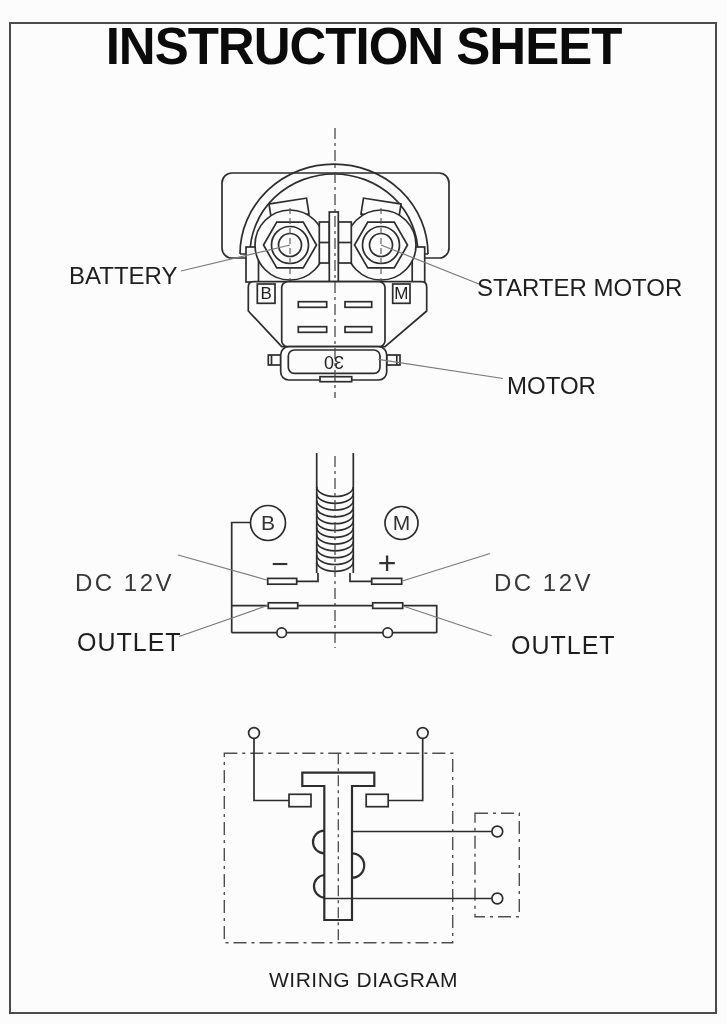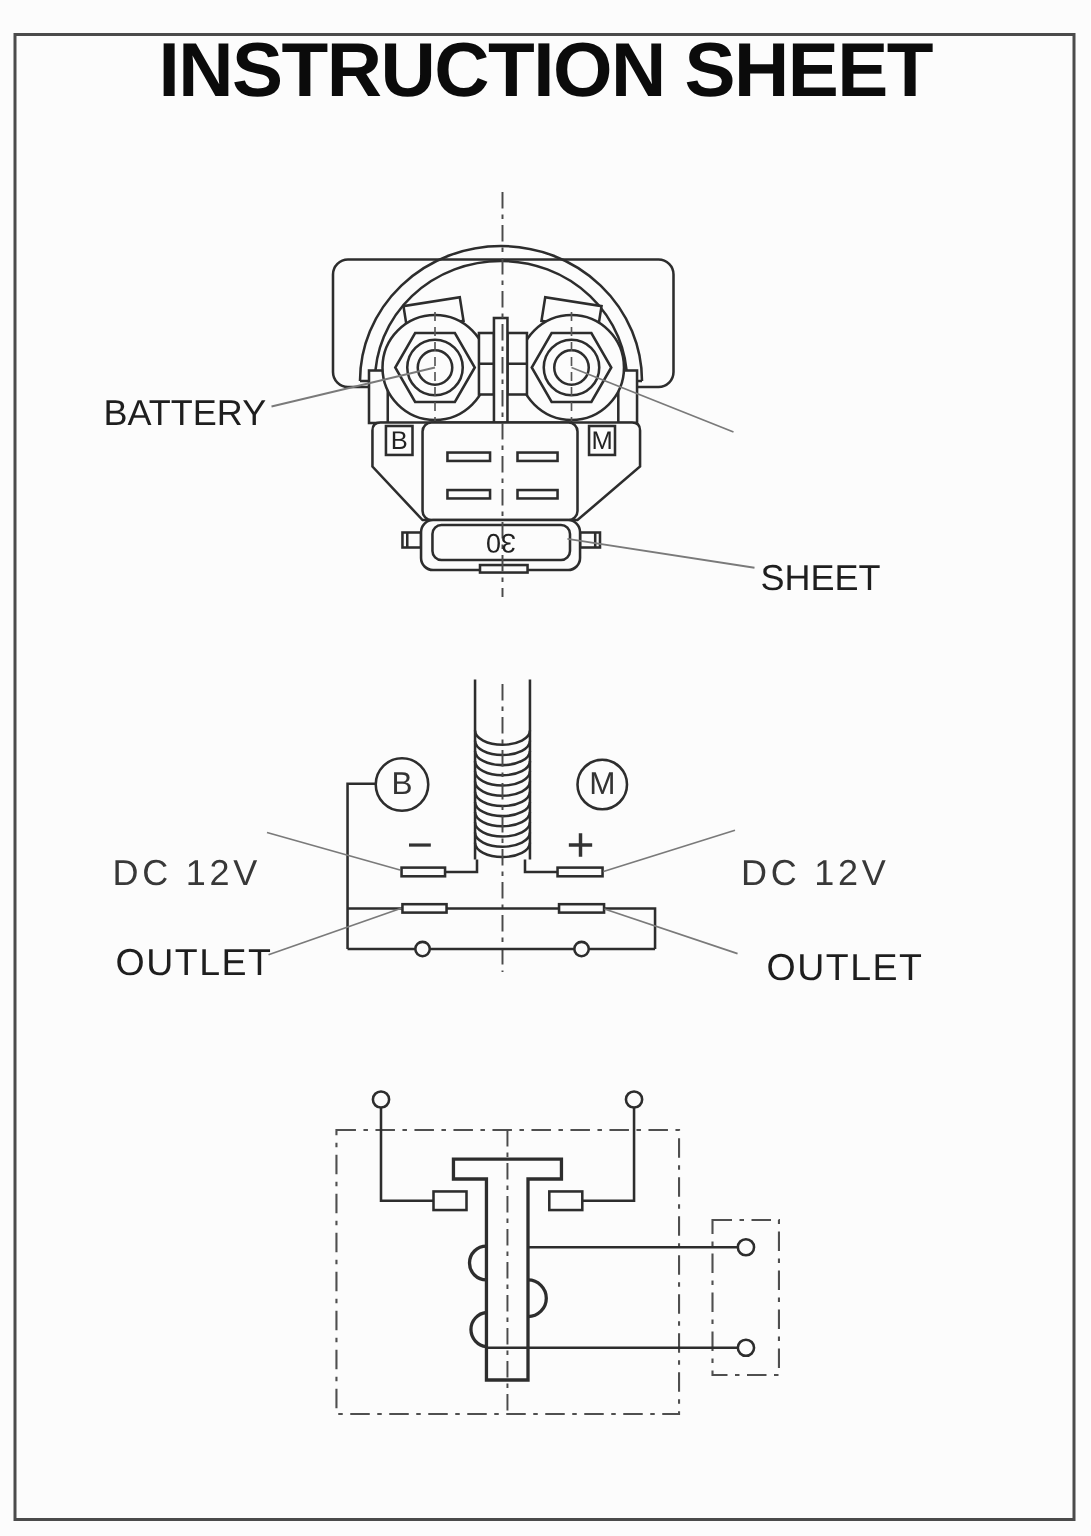--- a/index.html
+++ b/index.html
@@ -170,31 +170,33 @@
       <rect class="wf" x="366.2" y="794.3" width="22" height="12.4"></rect>
 
       <circle class="wf" cx="254" cy="733" r="5.4"></circle>
       <circle class="wf" cx="422.7" cy="733" r="5.4"></circle>
       <circle class="wf" cx="497.3" cy="831.5" r="5.4"></circle>
       <circle class="wf" cx="497.3" cy="898.5" r="5.4"></circle>
     </g>
   </svg>
 
   <div class="lbl callout" style="left:69px;top:263px;">BATTERY</div>
-  <div class="lbl callout" style="left:507px;top:373px;">SHEET</div>
+  <div class="lbl callout" style="left:477px;top:275px;">STARTER MOTOR</div>
+  <div class="lbl callout" style="left:507px;top:373px;">MOTOR</div>
 
   <div class="lbl boxletter" style="left:257.3px;top:285px;width:17.7px;">B</div>
   <div class="lbl boxletter" style="left:392.7px;top:285px;width:17.3px;">M</div>
   <div class="lbl fuse30" style="left:317px;top:352px;">30</div>
 
   <div class="lbl circleletter" style="left:248px;top:511px;">B</div>
   <div class="lbl circleletter" style="left:381.5px;top:511px;">M</div>
 
   <div class="lbl dc" style="left:75px;top:542px;">DC 12V</div>
   <div class="lbl dc" style="left:494px;top:542px;">DC 12V</div>
 
   <div class="lbl pol" style="left:260px;top:550px;">−</div>
   <div class="lbl pol" style="left:367px;top:549px;font-size:32px;">+</div>
 
   <div class="lbl outlet" style="left:77px;top:629px;">OUTLET</div>
   <div class="lbl outlet" style="left:511px;top:632px;">OUTLET</div>
 
+  <div class="lbl caption" style="left:269px;top:968px;">WIRING DIAGRAM</div>
 </div>
 
 </body></html>

